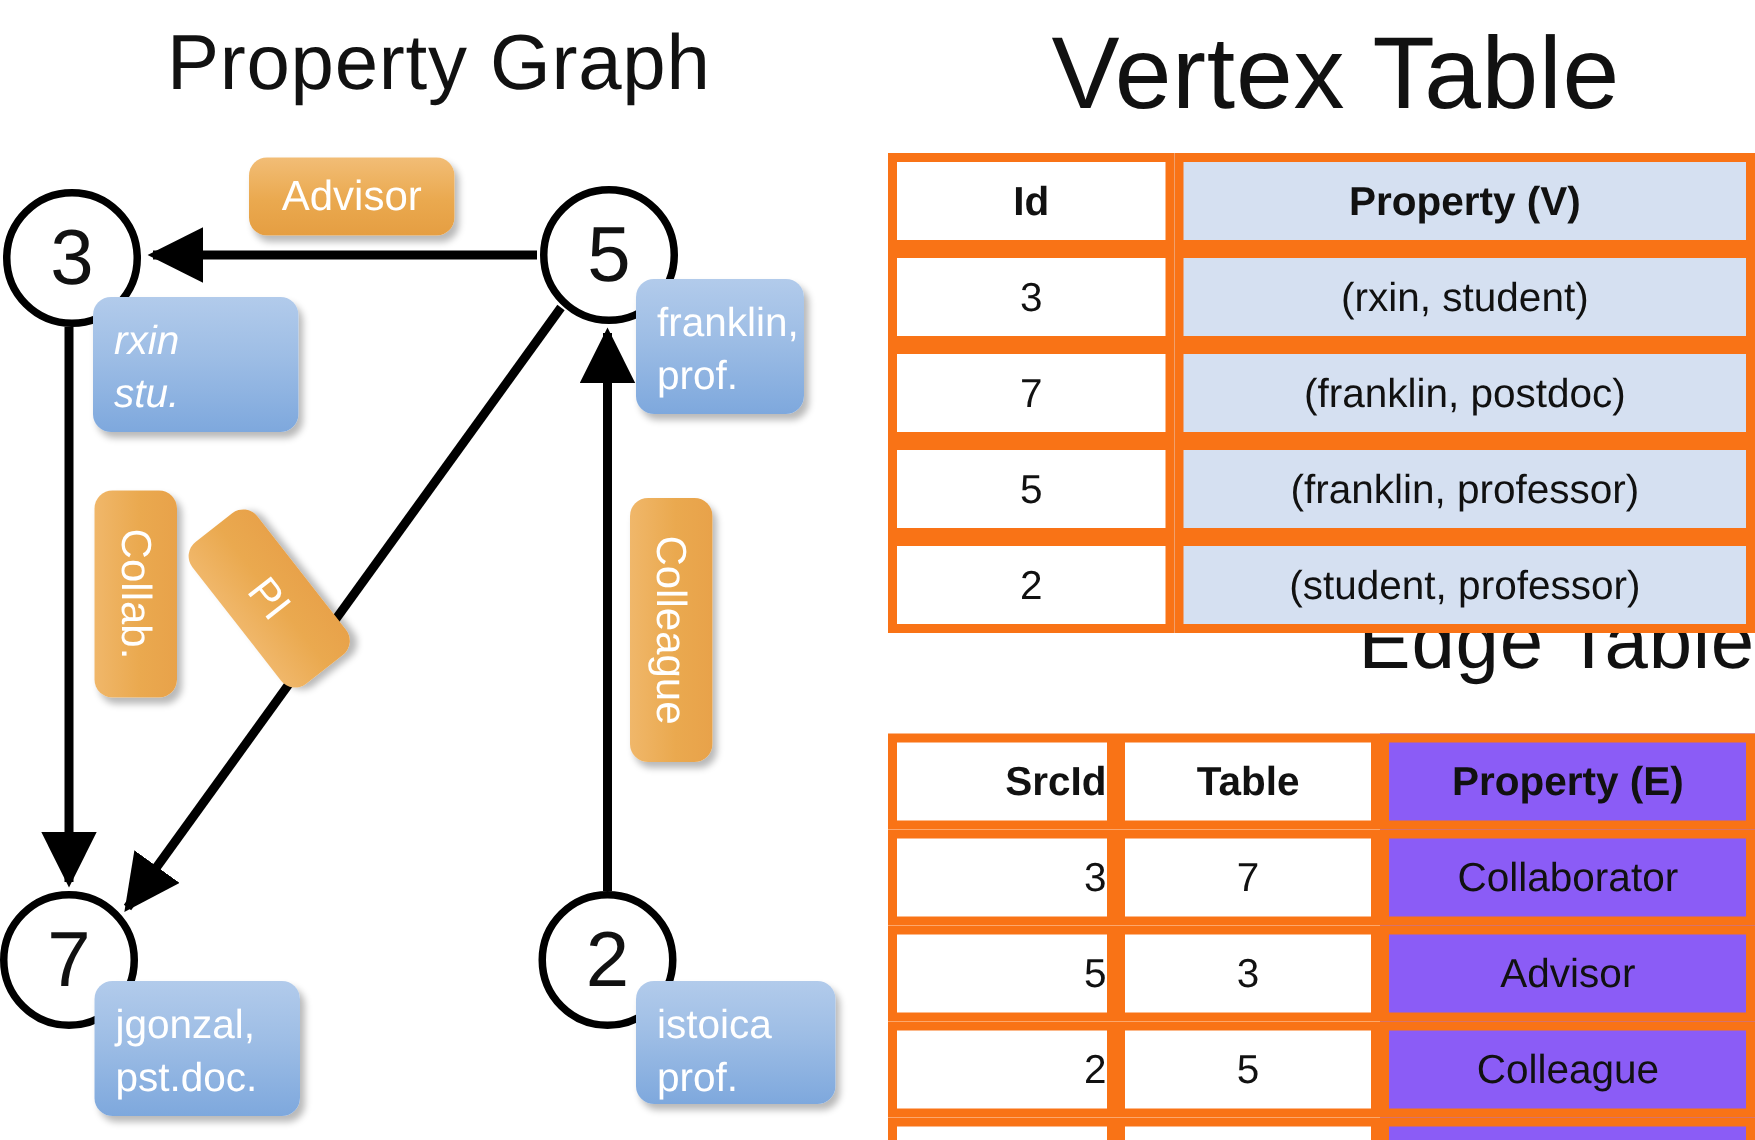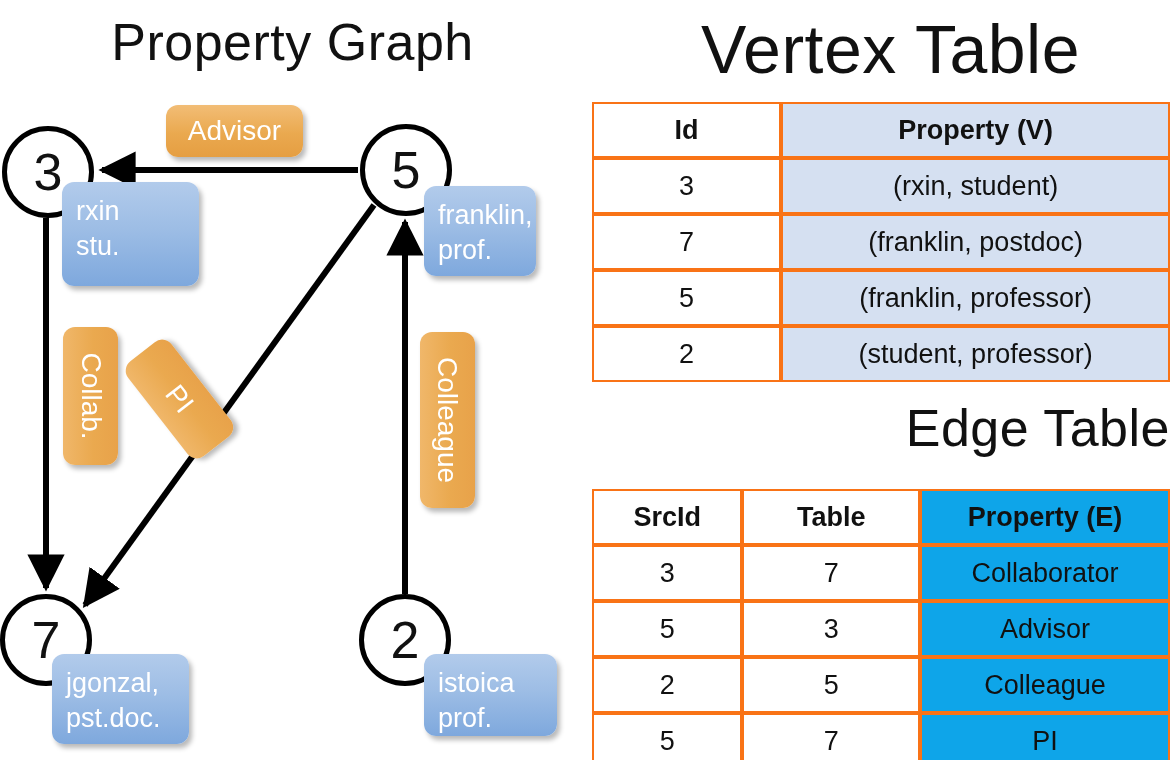--- a/index.html
+++ b/index.html
@@ -47,32 +47,32 @@
     font-size:28px;white-space:nowrap;
     font-family:"Liberation Sans","DejaVu Sans",sans-serif;
   }
   .ebox.horiz{background:linear-gradient(to bottom,#f2bd76 0%,#eaa94f 55%,#e59e42 100%);}
   .ebox .vtext{transform:rotate(90deg);}
 
   
   .tbl{position:absolute;border-collapse:separate;border-spacing:0;
        font-family:"Liberation Sans","DejaVu Sans",sans-serif;}
   .tbl td,.tbl th{
-    border:2px solid #f97316;text-align:center;color:#111;
+    border:6px solid #f97316;text-align:center;color:#111;
     font-weight:400;font-size:27px;padding:0;
   }
   .tbl th{font-weight:700;}
   #vertex-table{left:592px;top:102px;}
   #vertex-table .c-id{width:186px;height:52px;background:#fff;}
   #vertex-table .c-prop{width:386px;height:52px;background:#d5e0f1;}
 
   #edge-table{left:592px;top:489px;}
-  #edge-table .c-src{width:148px;height:52px;background:#fff;}
+  #edge-table .c-src{width:148px;height:52px;background:#fff;text-align:right;}
   #edge-table .c-dst{width:176px;height:52px;background:#fff;}
-  #edge-table .c-prop{width:248px;height:52px;background:#0ea5e9;}
+  #edge-table .c-prop{width:248px;height:52px;background:#8b5cf6;}
 </style>
 </head>
 <body>
 
 <div id="root">
 
   <div class="title" id="graph-title">Property Graph</div>
   <div class="title" id="vertex-title">Vertex Table</div>
   <div class="title" id="edge-title">Edge Table</div>
 
@@ -98,29 +98,29 @@
   <div class="node" style="left:360px;top:124px;width:92px;height:92px;">
     <span>5</span>
   </div>
   <div class="node" style="left:0px;top:594px;width:92px;height:92px;">
     <span>7</span>
   </div>
   <div class="node" style="left:359px;top:594px;width:92px;height:92px;">
     <span>2</span>
   </div>
 
-  <div class="pbox" style="left:62px;top:182px;width:137px;height:104px;">
+  <div class="pbox" style="left:62px;top:198px;width:137px;height:90px;font-style:italic;">
     <span>rxin</span>
     <span>stu.</span>
   </div>
   <div class="pbox" style="left:424px;top:186px;width:112px;height:90px;">
     <span>franklin,</span>
     <span>prof.</span>
   </div>
-  <div class="pbox" style="left:52px;top:654px;width:137px;height:90px;">
+  <div class="pbox" style="left:63px;top:654px;width:137px;height:90px;">
     <span>jgonzal,</span>
     <span>pst.doc.</span>
   </div>
   <div class="pbox" style="left:424px;top:654px;width:133px;height:82px;">
     <span>istoica</span>
     <span>prof.</span>
   </div>
 
   <div class="ebox horiz" style="left:166px;top:105px;width:137px;height:52px;">
     <span>Advisor</span>

